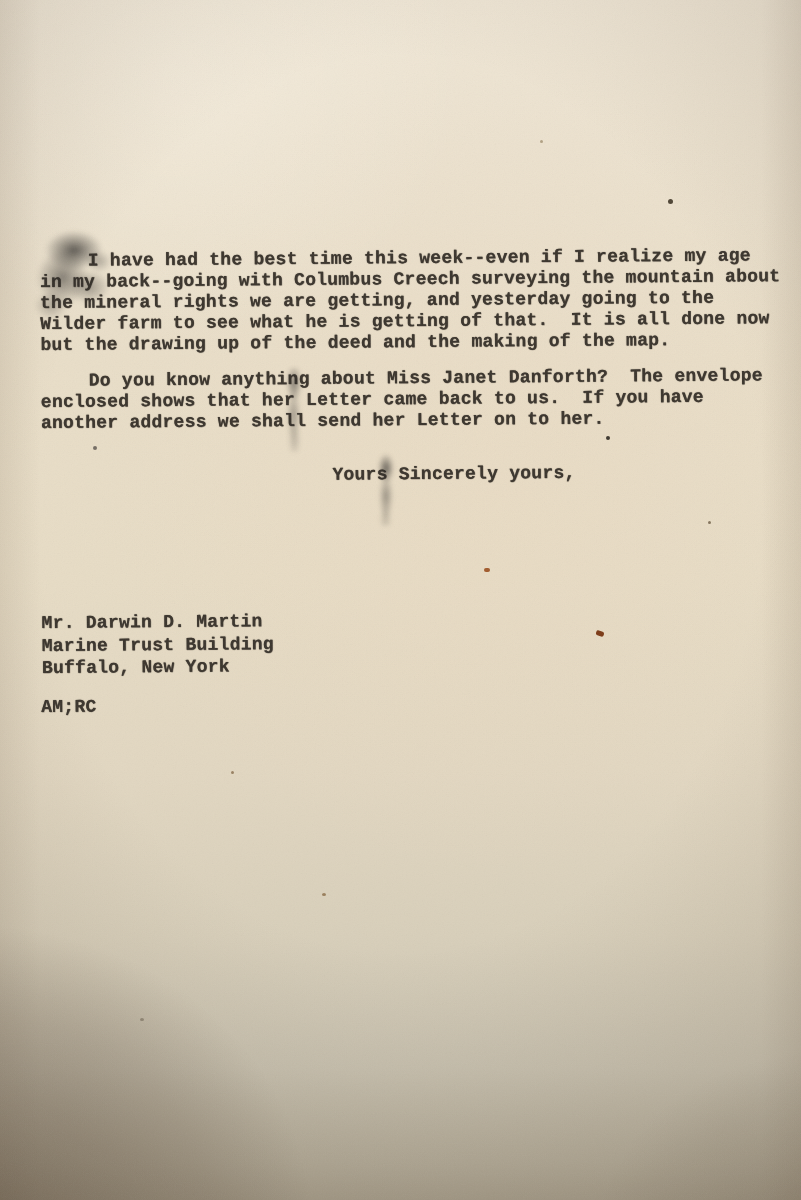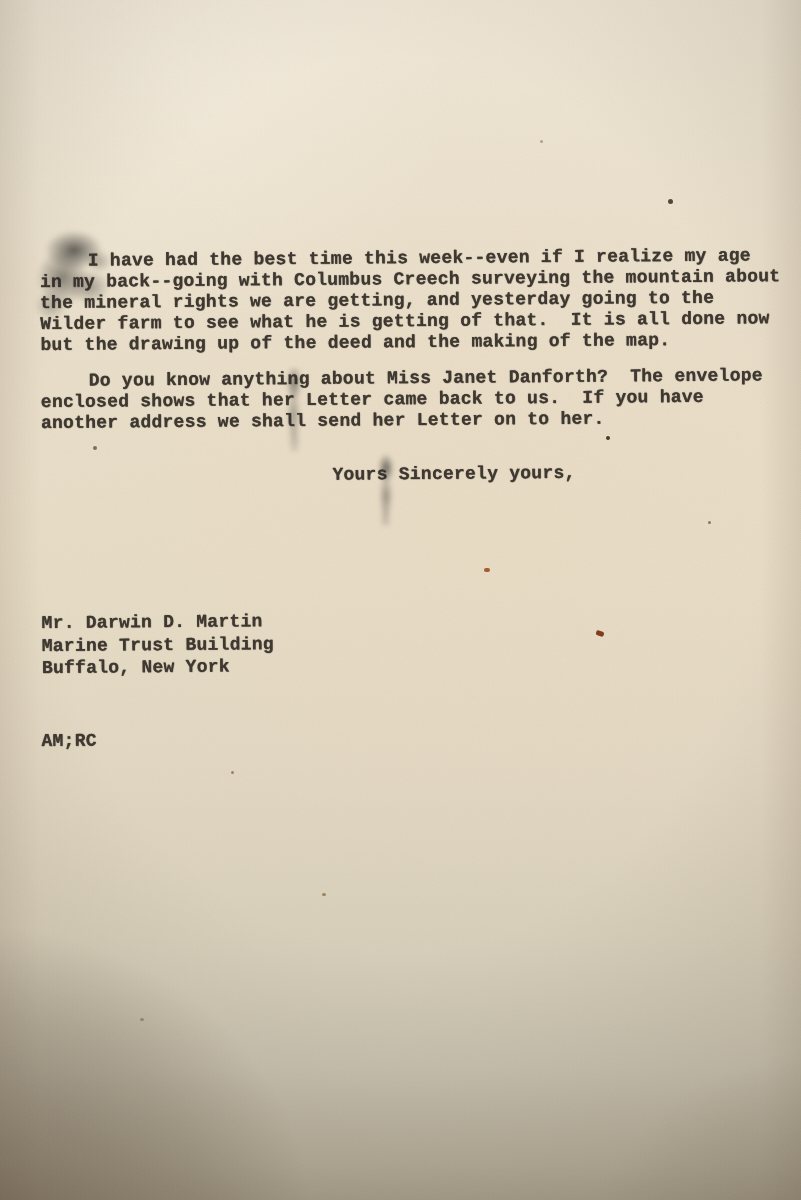--- a/index.html
+++ b/index.html
@@ -59,21 +59,21 @@
     line-height: 21px;
     text-shadow: 0 0 1px rgba(56,50,42,0.75), 0.4px 0.4px 0.6px rgba(56,50,42,0.35);
   }
   .line { white-space: pre; }
   .indent { padding-left: 48px; }
 
   .para-1 { left: 40px; top: 251px; }
   .para-2 { left: 40px; top: 371px; }
   .closing-line { left: 331px; top: 467px; }
   .recipient-block { left: 39px; top: 612px; line-height: 22.5px; }
-  .initials-line { left: 38px; top: 731px; }
+  .initials-line { left: 38px; top: 697px; }
 
   
   .smudge {
     position: absolute;
     filter: blur(2px);
     pointer-events: none;
   }
   .smudge-blot {
     left: 24px; top: 230px; width: 96px; height: 92px;
     background:

